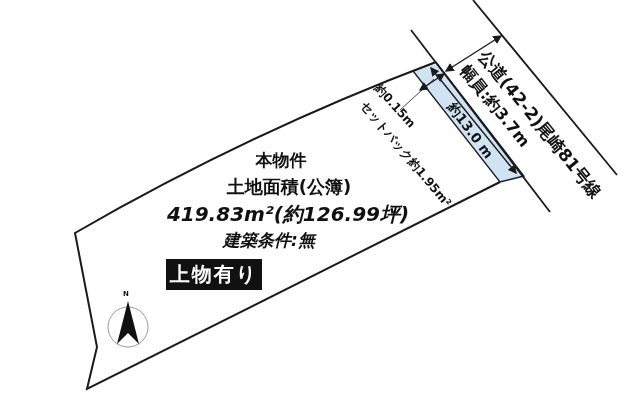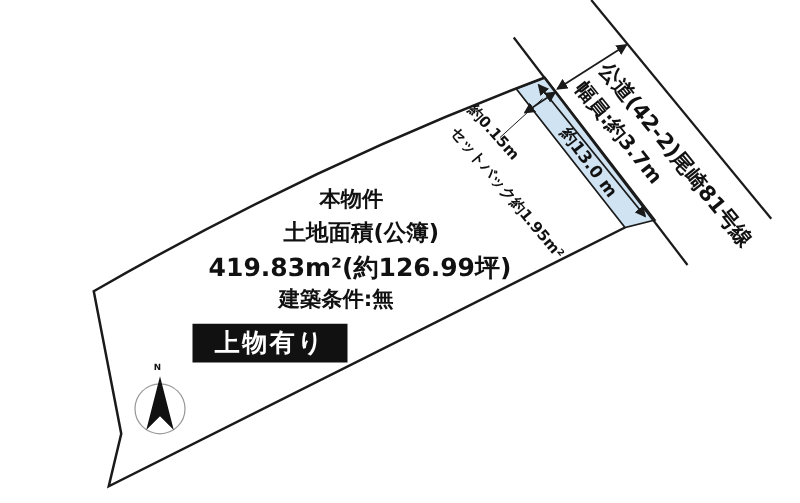--- a/index.html
+++ b/index.html
@@ -58,25 +58,25 @@
       <polygon points="128,301 139,344 128,333 117,344" fill="#111"></polygon>
     </g>
   </svg>
 
   <div class="north-n" style="left:123px;top:290px;">N</div>
 
   <div class="lbl" style="left:189px;top:175px;width:200px;height:24px;font-size:18px;">土地面積(公簿)</div>
 
   <div class="lbl" style="left:221px;top:149px;width:120px;height:22px;font-size:17px;">本物件</div>
 
-  <div class="lbl" style="left:168px;top:201px;width:240px;height:26px;font-size:20px;">419.83m²(約126.99坪)</div>
+  <div class="lbl" style="left:168px;top:201px;width:240px;height:26px;font-size:20px;font-style:italic;">419.83m²(約126.99坪)</div>
 
-  <div class="lbl" style="left:199px;top:229px;width:140px;height:22px;font-size:17px;">建築条件:無</div>
+  <div class="lbl" style="left:199px;top:229px;width:140px;height:22px;font-size:17px;font-style:italic;">建築条件:無</div>
 
-  <div class="badge" style="left:154px;top:259px;width:124px;height:31px;font-size:20px;">上物有り</div>
+  <div class="badge" style="left:166px;top:259px;width:96px;height:31px;font-size:20px;">上物有り</div>
 
   <div class="roadblock" style="left:441px;top:103px;width:172px;height:48px;transform:rotate(51deg);">
     <div class="l1">公道(42-2)尾崎81号線</div>
     <div class="l2">幅員:約3.7m</div>
   </div>
 
   <div class="lbl rot" style="left:437px;top:124px;width:70px;height:16px;font-size:13.5px;transform:rotate(53deg);">約13.0 m</div>
 
   <div class="lbl rot" style="left:367px;top:101px;width:60px;height:14px;font-size:12px;transform:rotate(48deg);">約0.15m</div>
 

